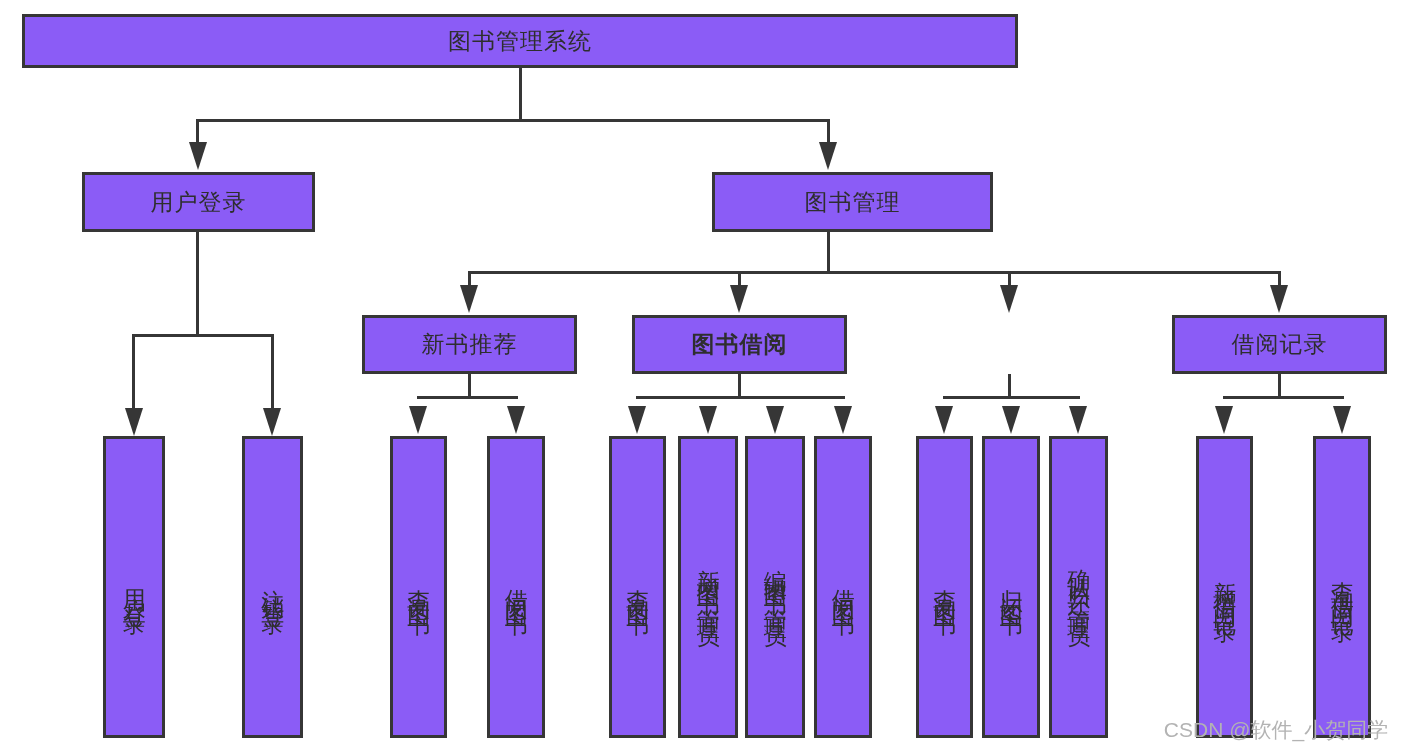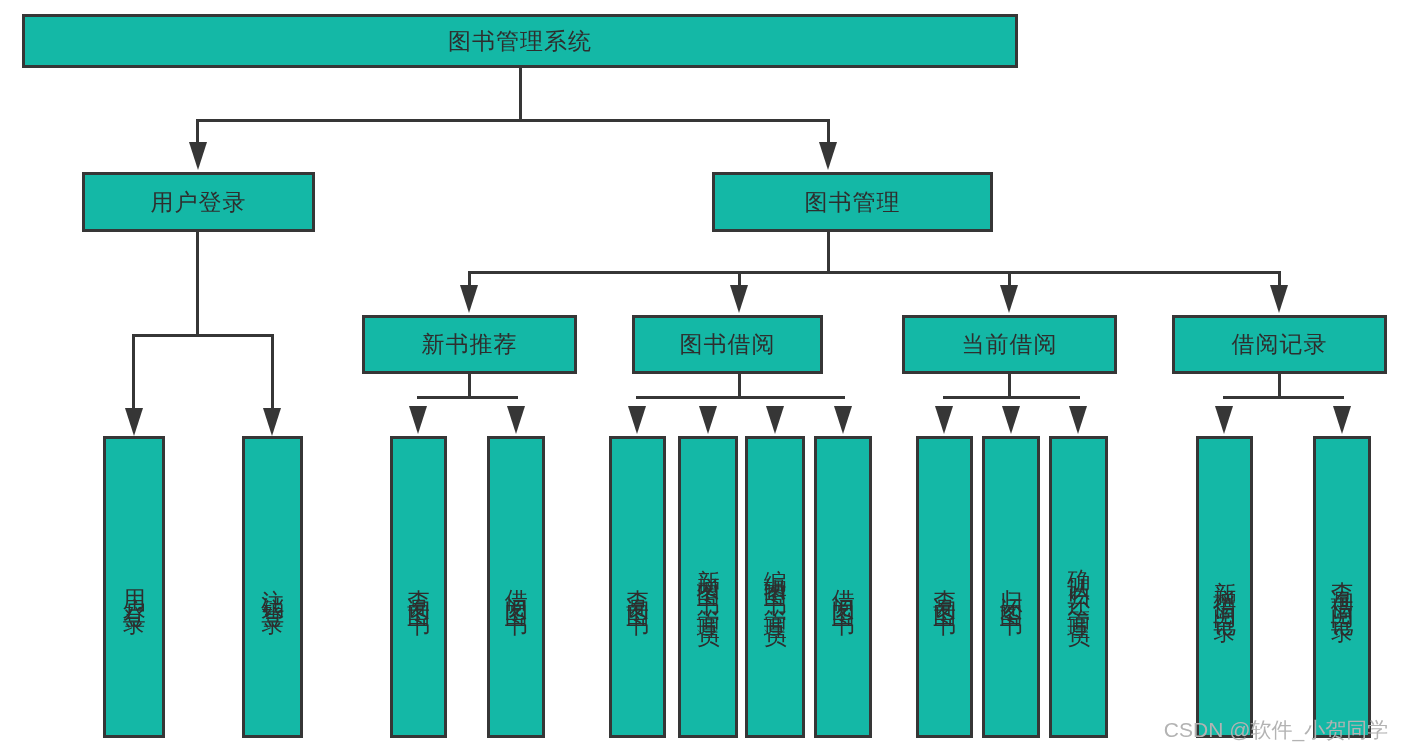--- a/index.html
+++ b/index.html
@@ -17,21 +17,21 @@
     position: relative;
     width: 1405px;
     height: 747px;
     background: var(--background);
     overflow: hidden;
   }
   .box {
     position: absolute;
     box-sizing: border-box;
     border: 3px solid var(--line);
-    background: #14b8a6;
+    background: #8b5cf6;
     display: flex;
     align-items: center;
     justify-content: center;
   }
   .hlabel {
     font-size: 23px;
     color: var(--text);
     letter-spacing: 1px;
     white-space: nowrap;
   }
@@ -111,25 +111,22 @@
   <div class="vline" style="left:1008px; top:271px; height:18px;"></div>
   <div class="vline" style="left:1278px; top:271px; height:18px;"></div>
   <div class="arrow" style="left:460px; top:285px;"></div>
   <div class="arrow" style="left:730px; top:285px;"></div>
   <div class="arrow" style="left:1000px; top:285px;"></div>
   <div class="arrow" style="left:1270px; top:285px;"></div>
 
   <div class="box" style="left:362px; top:315px; width:215px; height:59px;">
     <span class="hlabel">新书推荐</span>
   </div>
-  <div class="box" style="left:632px; top:315px; width:191px; height:59px;">
+  <div class="box" style="left:632px; top:315px; width:215px; height:59px;font-weight:bold;">
     <span class="hlabel">图书借阅</span>
-  </div>
-  <div class="box" style="left:902px; top:315px; width:215px; height:59px;">
-    <span class="hlabel">当前借阅</span>
   </div>
   <div class="box" style="left:1172px; top:315px; width:215px; height:59px;">
     <span class="hlabel">借阅记录</span>
   </div>
 
   <div class="vline" style="left:468px; top:374px; height:25px;"></div>
   <div class="hline" style="left:417px; top:396px; width:101px;"></div>
   <div class="arrow" style="left:409px; top:406px;"></div>
   <div class="arrow" style="left:507px; top:406px;"></div>
 

